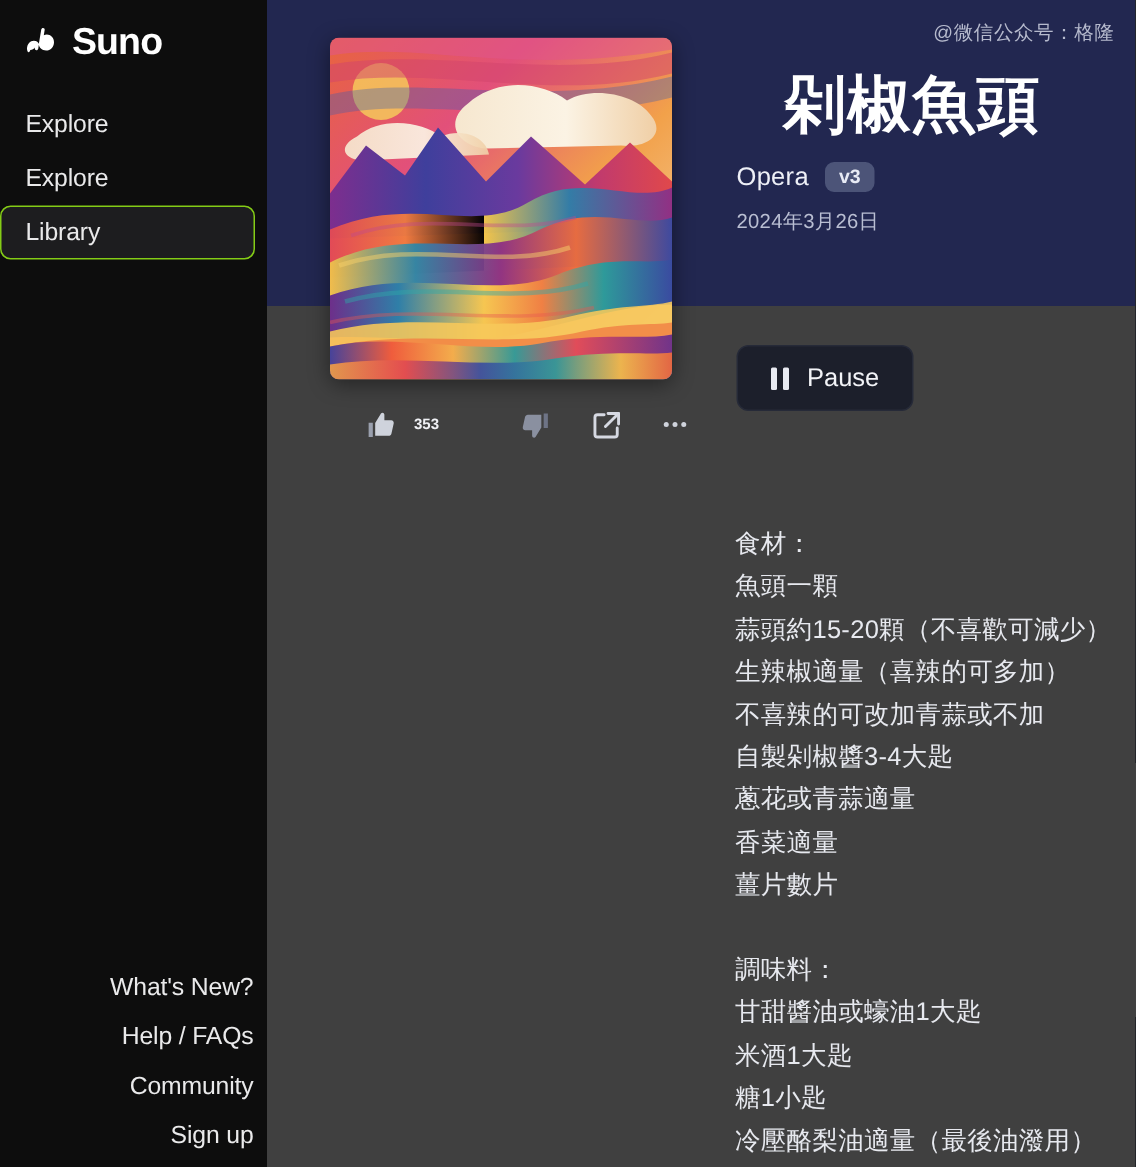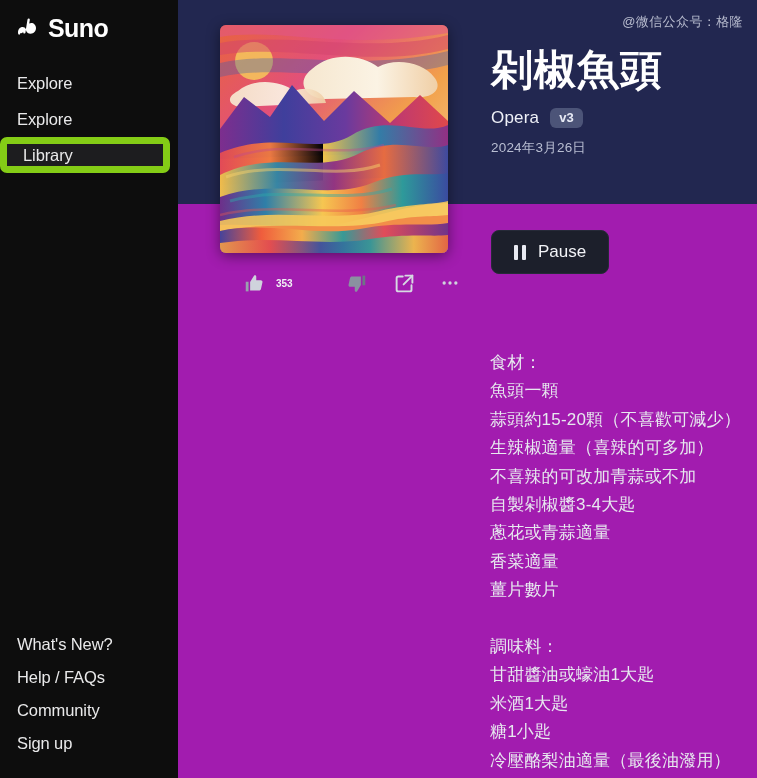--- a/index.html
+++ b/index.html
@@ -32,30 +32,30 @@
   .nav-item {
     height: 36px; display: flex; align-items: center;
     padding-left: 16px; color: #e9e9ea;
     font-size: 16.5px; letter-spacing: -0.1px;
     border-radius: 7px; margin: 0 8px 0 0;
     cursor: pointer; user-select: none;
     border: 1px solid transparent;
   }
   .nav-item.active {
     background: #1d1d1f;
-    border: 7px solid #84cc16;
+    border: 1px solid #84cc16;
   }
   .nav-spacer { flex: 1 1 auto; }
-  .nav-bottom { display: flex; flex-direction: column; padding-bottom: 18px; }
+  .nav-bottom { display: flex; flex-direction: column; padding-bottom: 4px; align-items: flex-end; }
   .nav-bottom .nav-item { height: 33px; font-size: 16.5px; }
 
   
   .main {
     flex: 1 1 auto; height: 778px; position: relative;
-    background: #a21caf; overflow: hidden;
+    background: #404040; overflow: hidden;
   }
   .hero-band {
     position: absolute; left: 0; top: 0; width: 579px; height: 204px;
     background: #222750;
   }
   .watermark {
     position: absolute; right: 14px; top: 13px;
     color: #c3c7d8; font-size: 13px; letter-spacing: 0.4px;
     opacity: .92; z-index: 6; white-space: nowrap;
   }
@@ -68,21 +68,21 @@
     box-shadow: 0 3px 14px rgba(0,0,0,.45);
   }
   .cover svg { display: block; width: 228px; height: 228px; }
 
   
   .title-block {
     position: absolute; left: 313px; top: 46px; z-index: 5; width: 265px;
   }
   .song-title {
     color: #ffffff; font-size: 42px; font-weight: 700;
-    line-height: 1.12; letter-spacing: 1px;
+    line-height: 1.12; letter-spacing: 1px; margin-left: 31px;
   }
   .meta-row {
     display: flex; align-items: center; gap: 11px; margin-top: 15px;
   }
   .genre { color: #eef0f7; font-size: 17px; letter-spacing: .2px; }
   .version-badge {
     background: #4c5478; color: #e8ebf5;
     font-size: 13px; font-weight: 600;
     padding: 3px 9px 4px; border-radius: 6px; line-height: 1;
   }

